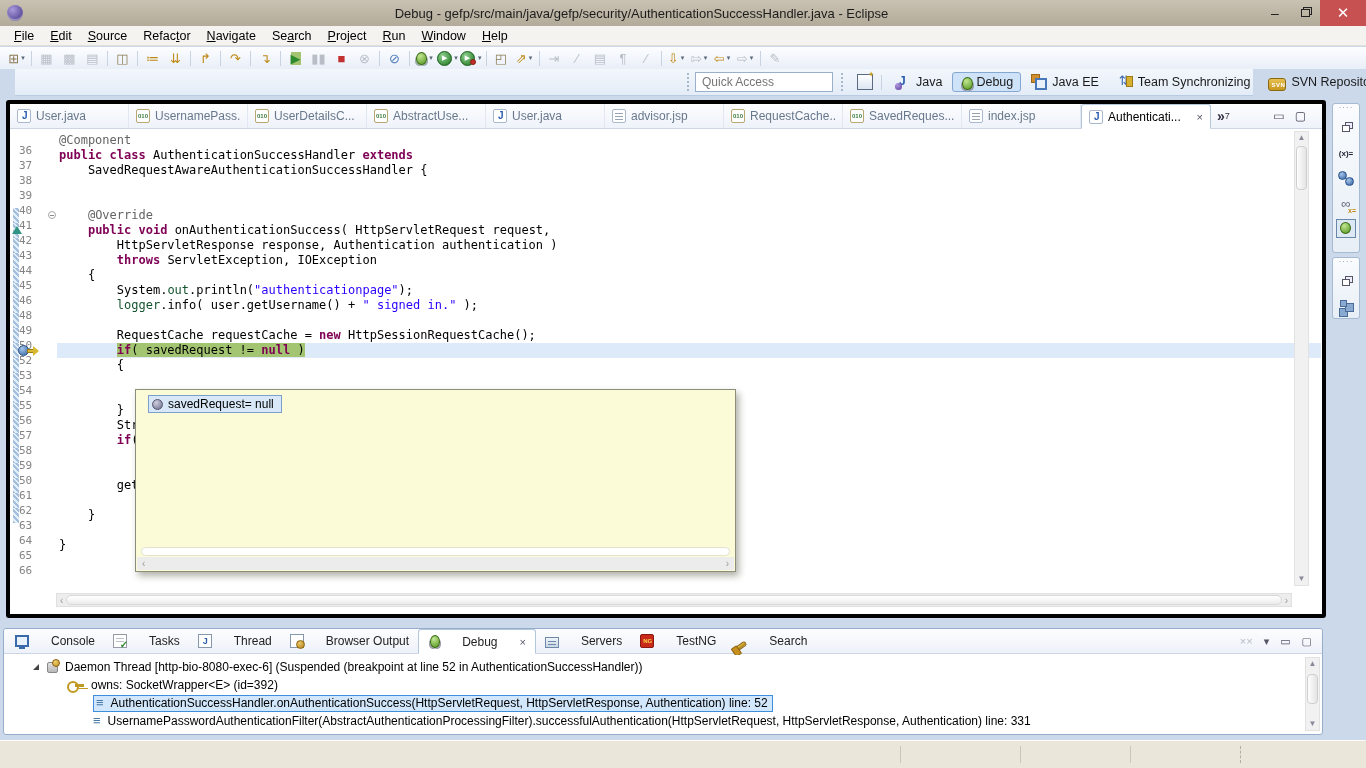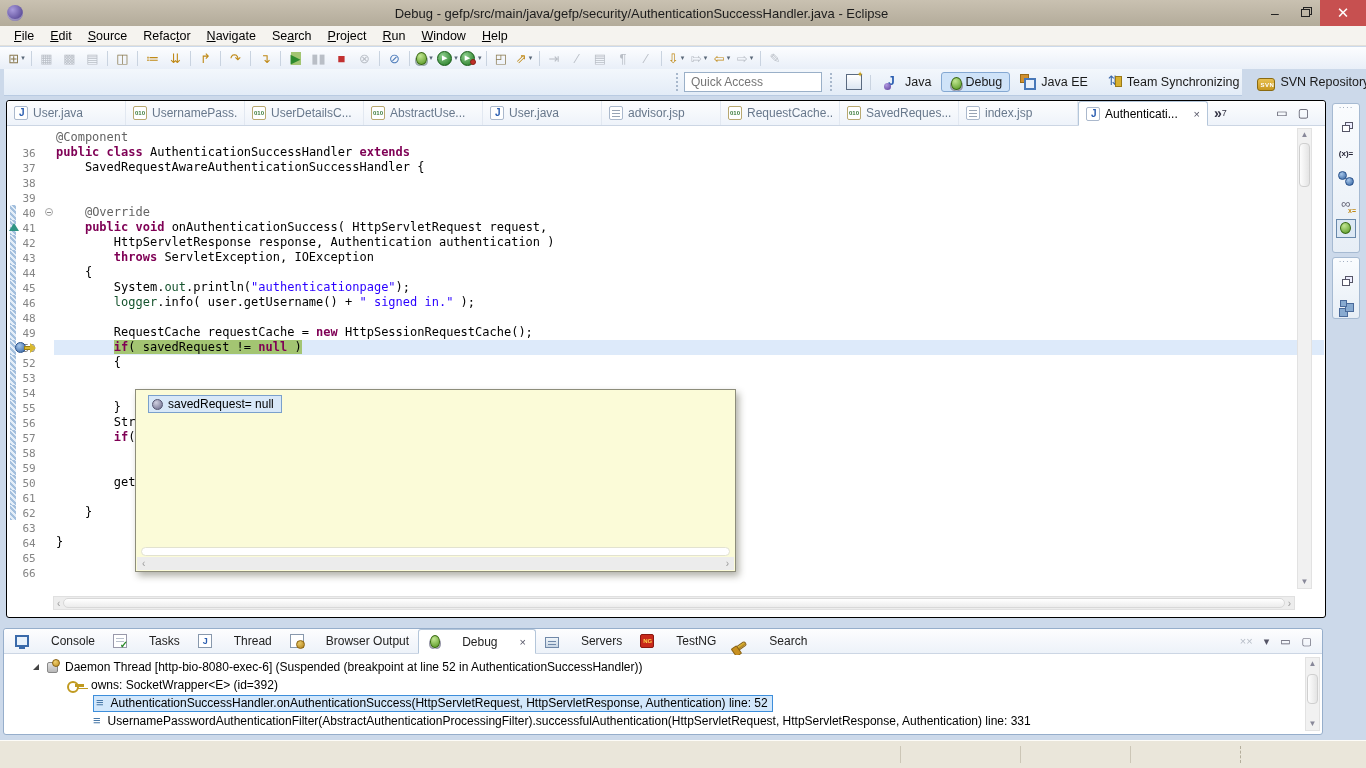--- a/index.html
+++ b/index.html
@@ -19,59 +19,59 @@
   #toolbar{position:absolute;top:47px;left:0;width:1366px;height:22px;background:linear-gradient(#fcfdff,#e9eff8);display:flex;align-items:center;padding-left:5px}
   .tbi{height:20px;min-width:21px;display:flex;align-items:center;justify-content:center;margin:0 1px;border-radius:2px}
   .tbg{font-size:13px;line-height:1}
   .tbg.gold{color:#c08a18}.tbg.green{color:#2e8b2e}.tbg.red{color:#c23030}.tbg.blue{color:#4878b8}.tbg.tan{color:#8a7a50}.tbg.dis{color:#b9bec6}
   .tb-sep{width:1px;height:15px;background:#c9d3e0;margin:0 3px;flex:none}
   .dd{font-size:7px;color:#5a6878;margin-left:2px}
   .runbtn{width:15px;height:15px;border-radius:50%;background:radial-gradient(circle at 35% 30%,#8fd08f,#1c741c);color:#fff;font-size:7px;display:flex;align-items:center;justify-content:center;border:1px solid #145a14}
   .covdot{width:6px;height:6px;border-radius:50%;background:#c03028;margin-left:-5px;margin-top:8px;border:1px solid #8a1f18}
   .bugshape{width:11px;height:13px;border-radius:50% 50% 46% 46%;background:radial-gradient(circle at 35% 28%,#c2e692,#54961f);border:1px solid #3a6a14;box-shadow:-2px 2px 0 -1px #9aa,2px 2px 0 -1px #9aa}
   
-  #row2{position:absolute;top:69px;left:4px;width:1238px;height:27px;background:linear-gradient(#f3f7fc,#e3ecf7);border-bottom:1px solid #b9cbe2}
+  #row2{position:absolute;top:69px;left:15px;width:1238px;height:27px;background:linear-gradient(#f3f7fc,#e3ecf7);border-bottom:1px solid #b9cbe2}
   #quick-access{position:absolute;left:680px;top:3px;width:138px;height:20px;border:1px solid #9ab0c8;font-size:12px;padding:0 6px;color:#333;background:#fff;font-family:"Liberation Sans",sans-serif}
   .vhandle{position:absolute;top:4px;width:3px;height:18px;border-left:2px dotted #a8b8cc}
   #persp-bar{position:absolute;left:838px;top:0;height:26px;display:flex;align-items:center;gap:2px}
   .persp{display:flex;align-items:center;gap:5px;padding:2px 7px;font-size:12.5px;border:1px solid transparent;border-radius:3px;white-space:nowrap;color:#1a1a1a}
   .persp.active{background:#cfe3f8;border-color:#84a8d2}
   .pi{width:16px;height:16px;position:relative;display:inline-block;flex:none}
   .pi-open{border:1px solid #5a6a80;background:linear-gradient(#fff,#dce6f2)}
   .pi-open::after{content:"✦";position:absolute;right:-3px;top:-5px;font-size:8px;color:#c8a020}
   .pi-java::before{content:"J";position:absolute;left:4px;top:0;font-size:12px;font-weight:bold;color:#2a5db0}
   .pi-java::after{content:"";position:absolute;left:0;bottom:0;width:7px;height:7px;border-radius:50%;background:radial-gradient(circle at 35% 30%,#b09ae0,#5a3a9a)}
   .pi-bug{left:2px;top:1px;width:11px;height:13px;border-radius:50% 50% 46% 46%;background:radial-gradient(circle at 35% 28%,#c2e692,#54961f);border:1px solid #3a6a14;box-shadow:-2px 2px 0 -1px #99a,2px 2px 0 -1px #99a}
   .pi-javaee::before{content:"";position:absolute;left:0;top:0;width:7px;height:7px;background:#d09030;border:1px solid #9a6a18}
   .pi-javaee::after{content:"";position:absolute;right:0;bottom:0;width:8px;height:8px;border:2px solid #4878b8;background:#e8f0fa}
   .pi-sync::before{content:"⇅";position:absolute;left:2px;top:-1px;font-size:13px;color:#3a66a8}
   .pi-sync::after{content:"";position:absolute;right:0;top:2px;width:5px;height:9px;background:#d8b030;border:1px solid #9a7a18}
   .pi-svn{width:18px;height:13px;top:2px;background:linear-gradient(#e8c050,#c89820);border:1px solid #8a6a10;border-radius:3px}
   .pi-svn::before{content:"SVN";position:absolute;left:2px;top:3px;font-size:6px;font-weight:bold;color:#fff;letter-spacing:.5px}
   
-  #editor{position:absolute;left:6px;top:100px;width:1320px;height:518px;background:#fff;border:1px solid #000000;border-radius:3px}
+  #editor{position:absolute;left:6px;top:100px;width:1320px;height:518px;background:#fff;border:4px solid #000000;border-radius:3px}
   #edit-tabs{height:25px;display:flex;align-items:stretch;background:linear-gradient(#fdfdfe,#eef3fa);border-bottom:1px solid #ccd6e4;border-radius:3px 3px 0 0}
   .etab{display:flex;align-items:center;gap:5px;padding:0 7px;font-size:12px;color:#68788c;width:119px;flex:none;border-right:1px solid #e2e8f1;white-space:nowrap;overflow:hidden}
   .etab .lbl{overflow:hidden;text-overflow:clip;white-space:nowrap}
   .etab.active{width:130px;background:#fff;color:#000;border:1px solid #b4c6da;border-bottom-color:#fff;border-radius:3px 3px 0 0;margin-bottom:-1px}
   .tabclose{font-size:11px;color:#556;margin-left:auto}
   .tab-overflow{display:flex;align-items:center;font-size:14px;font-weight:bold;color:#334;padding:0 6px}
   .tab-overflow sub{font-size:9px;font-weight:normal}
   .tabctl{margin-left:auto;display:flex;align-items:center;gap:10px;padding-right:16px;color:#445;font-size:12px}
   .fic{width:14px;height:14px;position:relative;flex:none;background:#fff;border:1px solid #aab8cc;border-radius:2px}
   .fic-java::before{content:"J";position:absolute;left:4px;top:0px;font-size:10px;font-weight:bold;color:#2a5db0}
   .fic-class{border-color:#b8a870}
   .fic-class::before{content:"010";position:absolute;left:1px;top:3px;font-size:6px;font-weight:bold;color:#3a7a3a;letter-spacing:0}
   .fic-jsp::before{content:"";position:absolute;left:2px;top:3px;width:8px;height:1px;background:#98a4b4;box-shadow:0 3px 0 #98a4b4,0 6px 0 #98a4b4}
   
   #code{position:absolute;top:25px;left:1px;right:1px;height:468px;overflow:hidden;font-family:"DejaVu Sans Mono",monospace;font-size:12px;line-height:15px;padding-top:4px;background:#fff}
   .cl{position:relative;height:15px;display:flex;white-space:pre}
   .gut{width:46px;flex:none;position:relative}
   .diffbar{position:absolute;left:2px;top:0;width:6px;height:15px;background:repeating-linear-gradient(45deg,#a3bfdd 0 2px,#e4eef8 2px 4px)}
-  .lnum{position:absolute;left:8px;top:16px;width:26px;text-align:center;color:#848484;font-size:11px}
+  .lnum{position:absolute;left:8px;top:10px;width:26px;text-align:left;color:#848484;font-size:11px}
   .foldminus{position:absolute;left:37px;top:3px;width:8px;height:8px;border:1px solid #a8a8a8;border-radius:50%;background:#fff}
   .foldminus::after{content:"";position:absolute;left:1px;top:3px;width:4px;height:1px;background:#888}
   .mk-bp{position:absolute;left:7px;top:2px;width:11px;height:11px;border-radius:50%;background:radial-gradient(circle at 35% 30%,#a6c6ea,#31619f);border:1px solid #27508a}
   .mk-tri{position:absolute;left:1px;top:3px;width:0;height:0;border-left:5px solid transparent;border-right:5px solid transparent;border-bottom:8px solid #2f9484}
   .mk-arr{position:absolute;left:16px;top:6px;width:7px;height:4px;background:#d8b830;border:1px solid #9a7e14}
   .mk-arr::after{content:"";position:absolute;right:-6px;top:-4px;border-left:6px solid #d8b830;border-top:5px solid transparent;border-bottom:5px solid transparent}
   .code{flex:1;padding-left:2px}
   .cl.cur .code{background:#ddeafa}
   .green{background:#a3c572}
   .ck{color:#7f0055;font-weight:bold}

